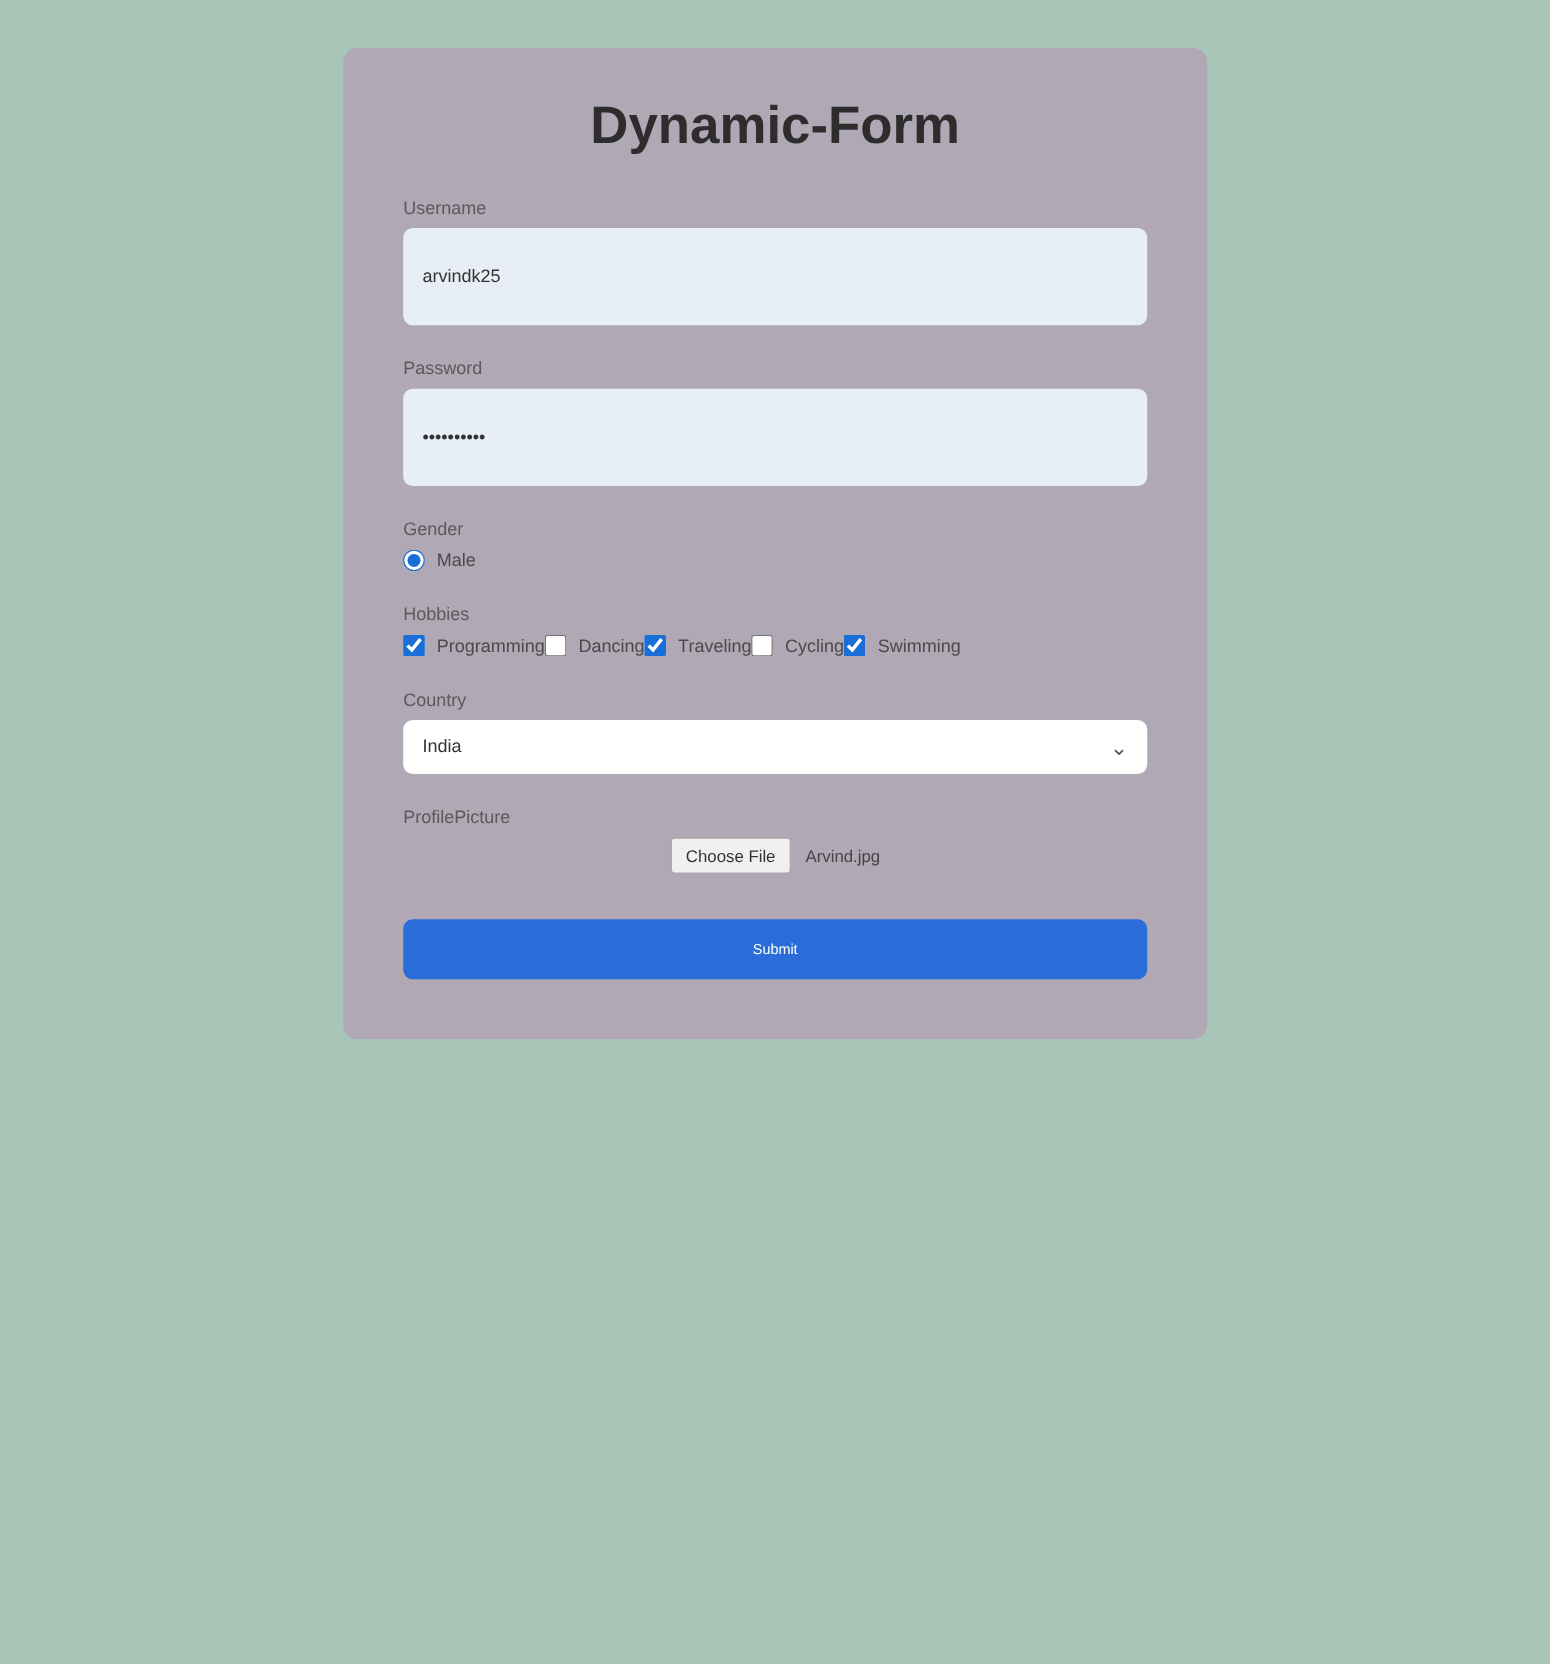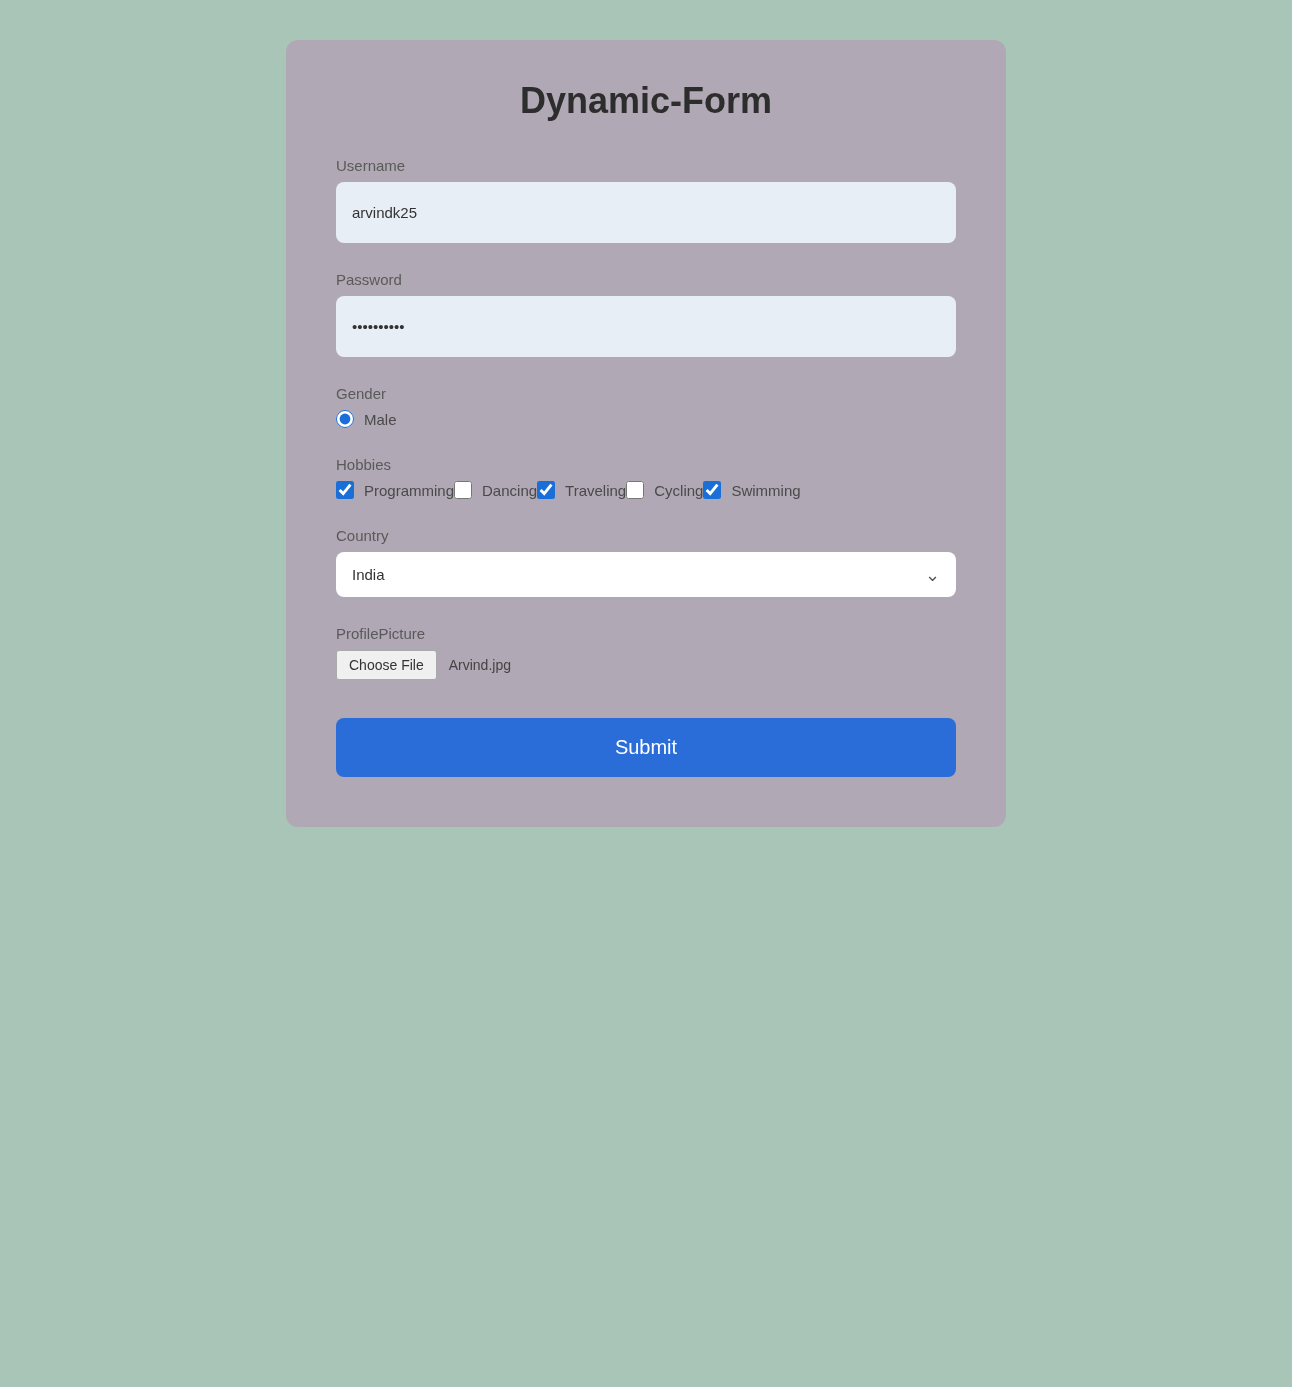--- a/index.html
+++ b/index.html
@@ -21,41 +21,41 @@
     .form-card {
       background-color: #b0a8b4;
       border-radius: 12px;
       padding: 40px 50px 50px 50px;
       width: 720px;
       max-width: 100%;
     }
 
     .form-title {
       text-align: center;
-      font-size: 36px;
+      font-size: 44px;
       font-weight: 700;
       color: #2d2d2d;
       margin-bottom: 35px;
     }
 
     .form-group {
       margin-bottom: 28px;
     }
 
     .form-label {
       display: block;
       font-size: 15px;
       color: #5a5a5a;
       margin-bottom: 8px;
       font-weight: 400;
     }
 
     .form-input {
       width: 100%;
-      padding: 22px 16px;
+      padding: 32px 16px;
       font-size: 15px;
       background-color: #e8eef6;
       border: none;
       border-radius: 8px;
       color: #333;
       outline: none;
     }
 
     .radio-group, .checkbox-group {
       display: flex;
@@ -106,20 +106,21 @@
       font-size: 18px;
       color: #555;
       pointer-events: none;
     }
 
     .file-input-wrapper {
       display: flex;
       align-items: center;
       gap: 12px;
       margin-top: 4px;
+      justify-content: center;
     }
 
     .file-button {
       padding: 6px 12px;
       background-color: #f0f0f0;
       border: 1px solid #aaa;
       border-radius: 3px;
       font-size: 14px;
       color: #333;
       cursor: pointer;
@@ -128,21 +129,21 @@
     .file-name {
       font-size: 14px;
       color: #444;
     }
 
     .submit-btn {
       width: 100%;
       padding: 18px;
       background-color: #2a6dd9;
       color: #ffffff;
-      font-size: 20px;
+      font-size: 12px;
       font-weight: 500;
       border: none;
       border-radius: 8px;
       cursor: pointer;
       margin-top: 10px;
     }
   </style>
 </head>
 <body>
 

